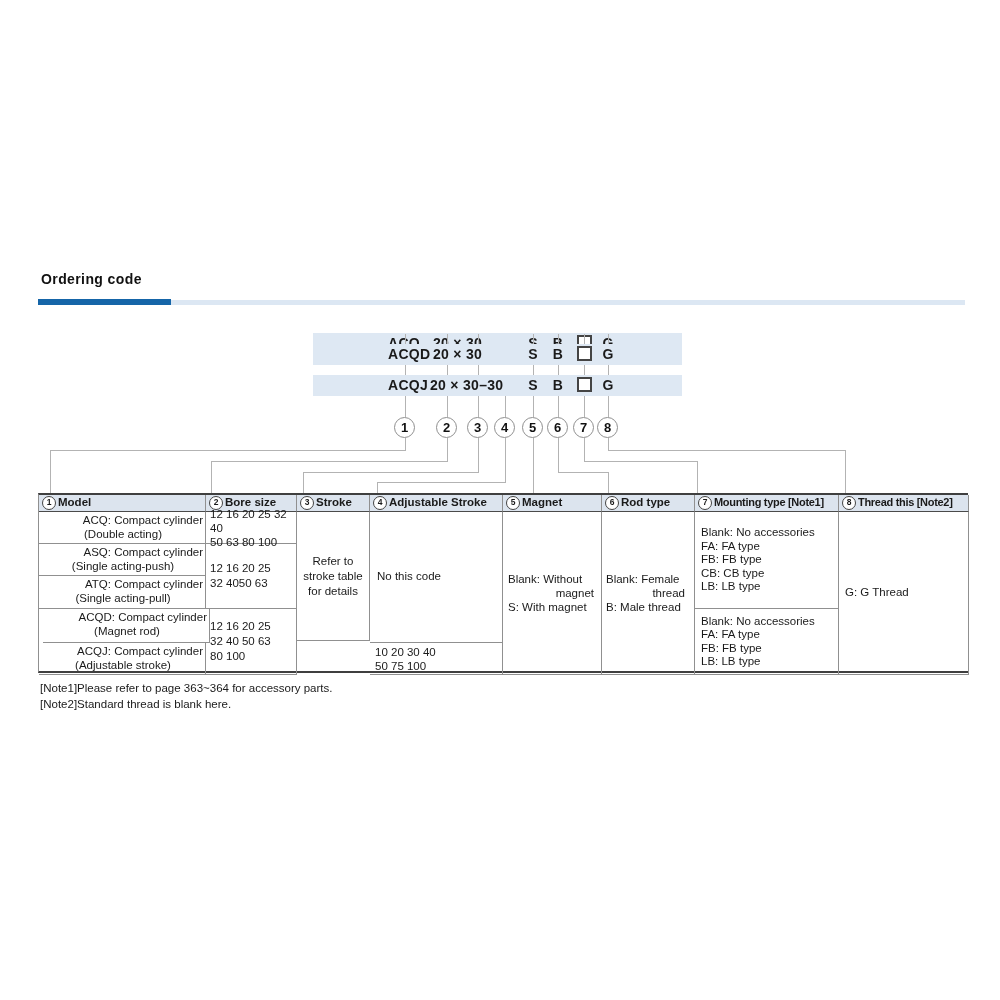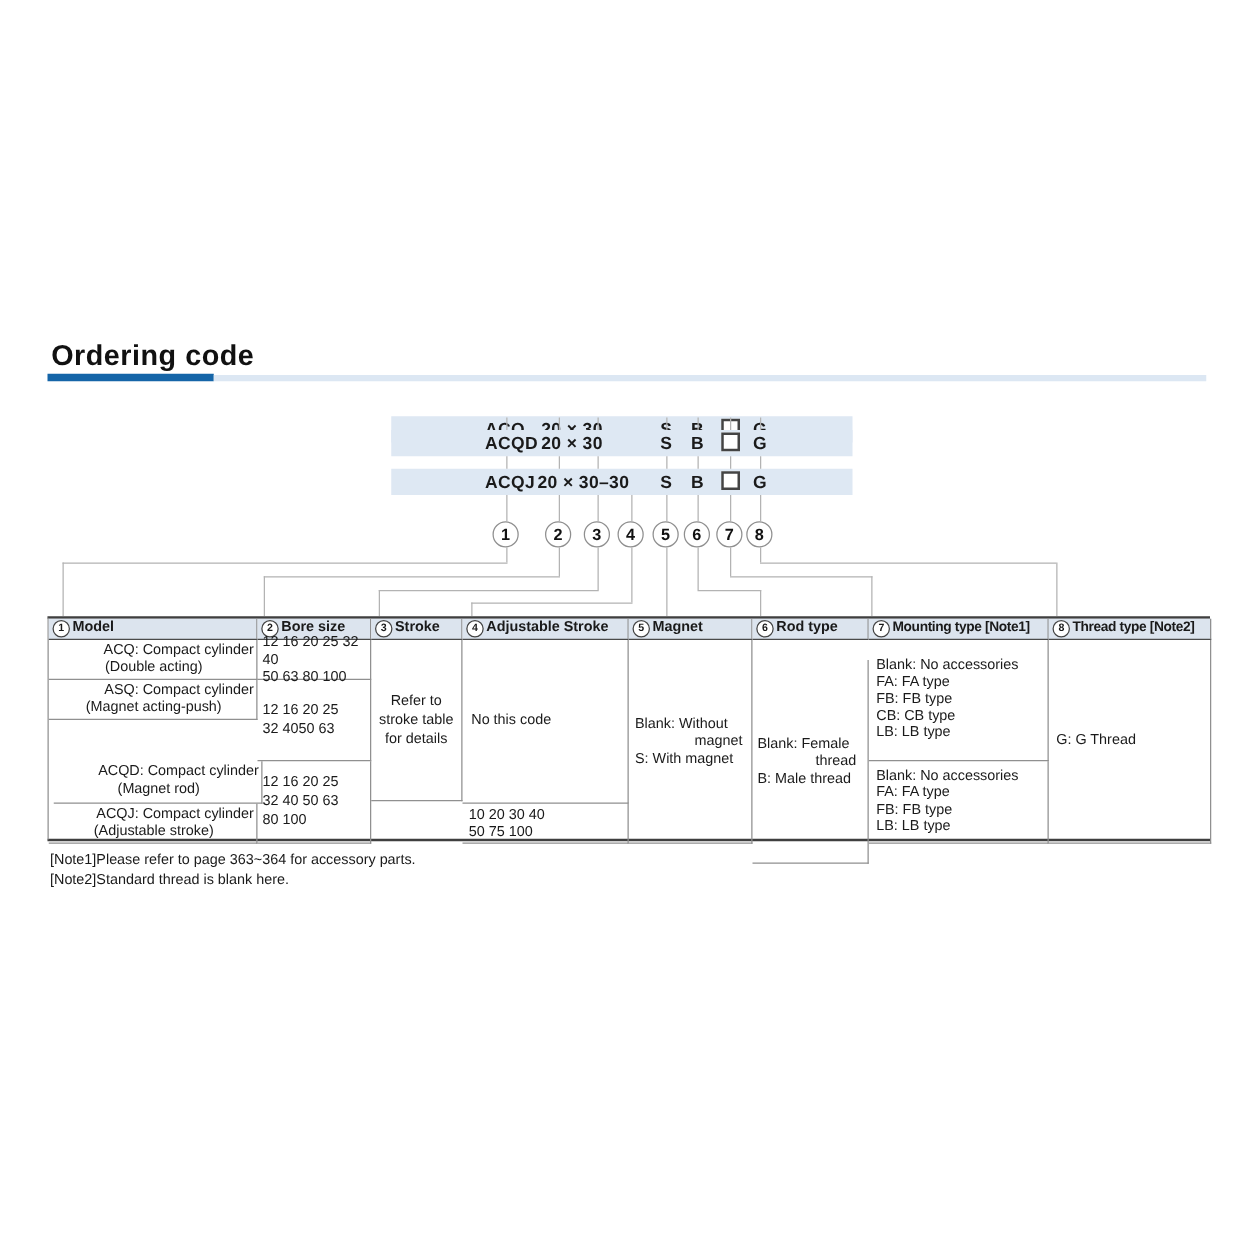--- a/index.html
+++ b/index.html
@@ -1,21 +1,21 @@
 <!DOCTYPE html>
 <html><head>
 <meta charset="utf-8">
 <style>
   html,body{margin:0;padding:0;background:#ffffff;}
   #canvas{
     position:relative;width:1000px;height:1000px;background:#ffffff;overflow:hidden;
     font-family:"Liberation Sans","DejaVu Sans",sans-serif;color:#1a1a1a;
   }
   
-  #page-title{position:absolute;left:41px;top:271px;font-size:23px;font-weight:bold;letter-spacing:.4px;color:#111;}
+  #page-title{position:absolute;left:41px;top:271px;font-size:14px;font-weight:bold;letter-spacing:.4px;color:#111;}
   #title-bar-dark{position:absolute;left:38px;top:299px;width:133px;height:6px;background:#1565a8;}
   #title-bar-light{position:absolute;left:171px;top:300px;width:794px;height:5px;background:#dce7f3;}
   
   .code-band{position:absolute;left:313px;width:369px;height:21px;background:#dee8f3;}
   .code-band span{position:absolute;top:2px;font-size:14px;font-weight:bold;letter-spacing:.3px;line-height:17px;white-space:nowrap;}
   .cr-model{left:75px;}
   .cr-size{left:120px;}
   .band-3 .cr-size{left:117px;}
   .cr-s{left:212px;width:16px;text-align:center;}
   .cr-b{left:237px;width:16px;text-align:center;}
@@ -164,30 +164,34 @@
     <div class="cell hcell" style="left:563px;top:0;width:93px;height:17px;">
       <span class="hc">6</span>
       <span>Rod type</span>
     </div>
     <div class="cell hcell cond" style="left:656px;top:0;width:144px;height:17px;">
       <span class="hc">7</span>
       <span>Mounting type [Note1]</span>
     </div>
     <div class="cell hcell cond" style="left:800px;top:0;width:130px;height:17px;">
       <span class="hc">8</span>
-      <span>Thread type [Note2]</span>
+      <span>Thread this [Note2]</span>
     </div>
 
     <div class="cell model-cell" style="left:0;top:17px;width:167px;height:32px;">
       <span class="model-l1">ACQ: Compact cylinder</span>
       <span class="model-l2">(Double acting)</span>
     </div>
     <div class="cell model-cell" style="left:0;top:49px;width:167px;height:32px;">
       <span class="model-l1">ASQ: Compact cylinder</span>
-      <span class="model-l2">(Magnet acting-push)</span>
+      <span class="model-l2">(Single acting-push)</span>
+    </div>
+    <div class="cell model-cell" style="left:0;top:81px;width:167px;height:33px;">
+      <span class="model-l1">ATQ: Compact cylinder</span>
+      <span class="model-l2">(Single acting-pull)</span>
     </div>
     <div class="cell model-cell" style="left:4px;top:114px;width:167px;height:34px;">
       <span class="model-l1">ACQD: Compact cylinder</span>
       <span class="model-l2">(Magnet rod)</span>
     </div>
     <div class="cell model-cell" style="left:0;top:148px;width:167px;height:32px;">
       <span class="model-l1">ACQJ: Compact cylinder</span>
       <span class="model-l2">(Adjustable stroke)</span>
     </div>
 
@@ -208,21 +212,21 @@
 50 75 100</div>
 
     <div class="cell vcenter" style="left:464px;top:17px;width:99px;height:163px;padding:0 7px 0 5px;line-height:14px;">
       <span class="wrapblock">
         <span class="wl">Blank: Without</span>
         <span class="wl right">magnet</span>
         <span class="wl">S: With magnet</span>
       </span>
     </div>
 
-    <div class="cell vcenter" style="left:563px;top:33px;width:93px;height:163px;padding:0 9px 0 4px;line-height:14px;">
+    <div class="cell vcenter" style="left:563px;top:17px;width:93px;height:163px;padding:0 9px 0 4px;line-height:14px;">
       <span class="wrapblock">
         <span class="wl">Blank: Female</span>
         <span class="wl right">thread</span>
         <span class="wl">B: Male thread</span>
       </span>
     </div>
 
     <div class="cell vcenter pre" style="left:656px;top:17px;width:144px;height:97px;padding-left:6px;line-height:13.5px;">Blank: No accessories
 FA: FA type
 FB: FB type

